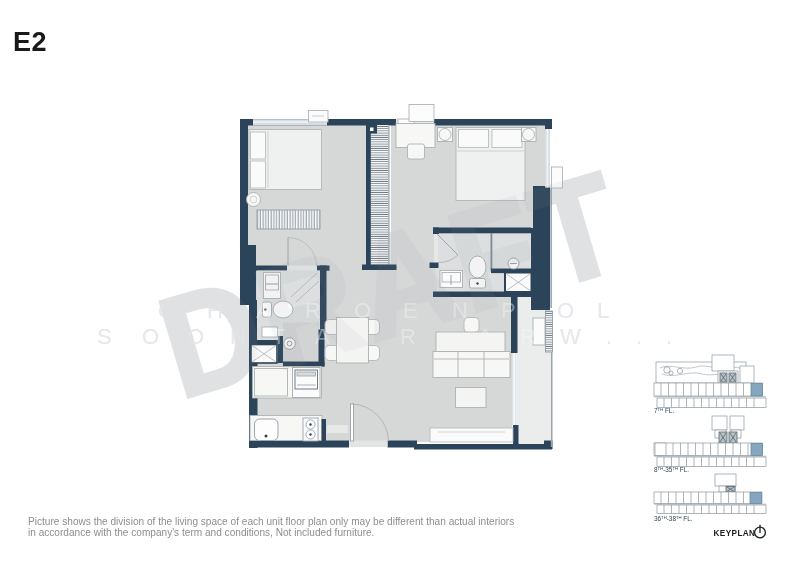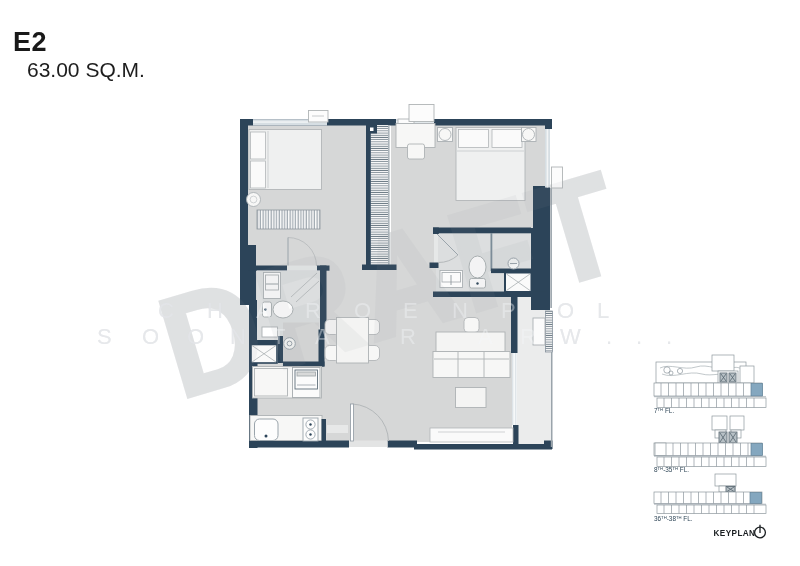--- a/index.html
+++ b/index.html
@@ -538,16 +538,19 @@
         <text x="520" y="344">R</text>
     <text x="560" y="344">W</text>
         <text x="606" y="344">.</text>
         <text x="636" y="344">.</text>
     <text x="666" y="344">.</text>
   </g>
 </svg>
 
 <div style="position:absolute;left:13px;top:27px;font-size:27px;font-weight:bold;color:#191919;letter-spacing:0.5px;">E2</div>
 
-<div style="position:absolute;left:27px;top:58px;font-size:21px;color:#1d1d1d;">63.00 SQ.M.</div>
-
-
+
+<div style="position:absolute;left:28px;top:517px;font-size:10.1px;line-height:10.5px;color:#8c8f8f;letter-spacing:0px;">
+Picture shows the division of the living space of each unit floor plan only may be different than actual interiors<br>
+in accordance with the company's term and conditions, Not included furniture.
 </div>
 
+</div>
+
 </body></html>

